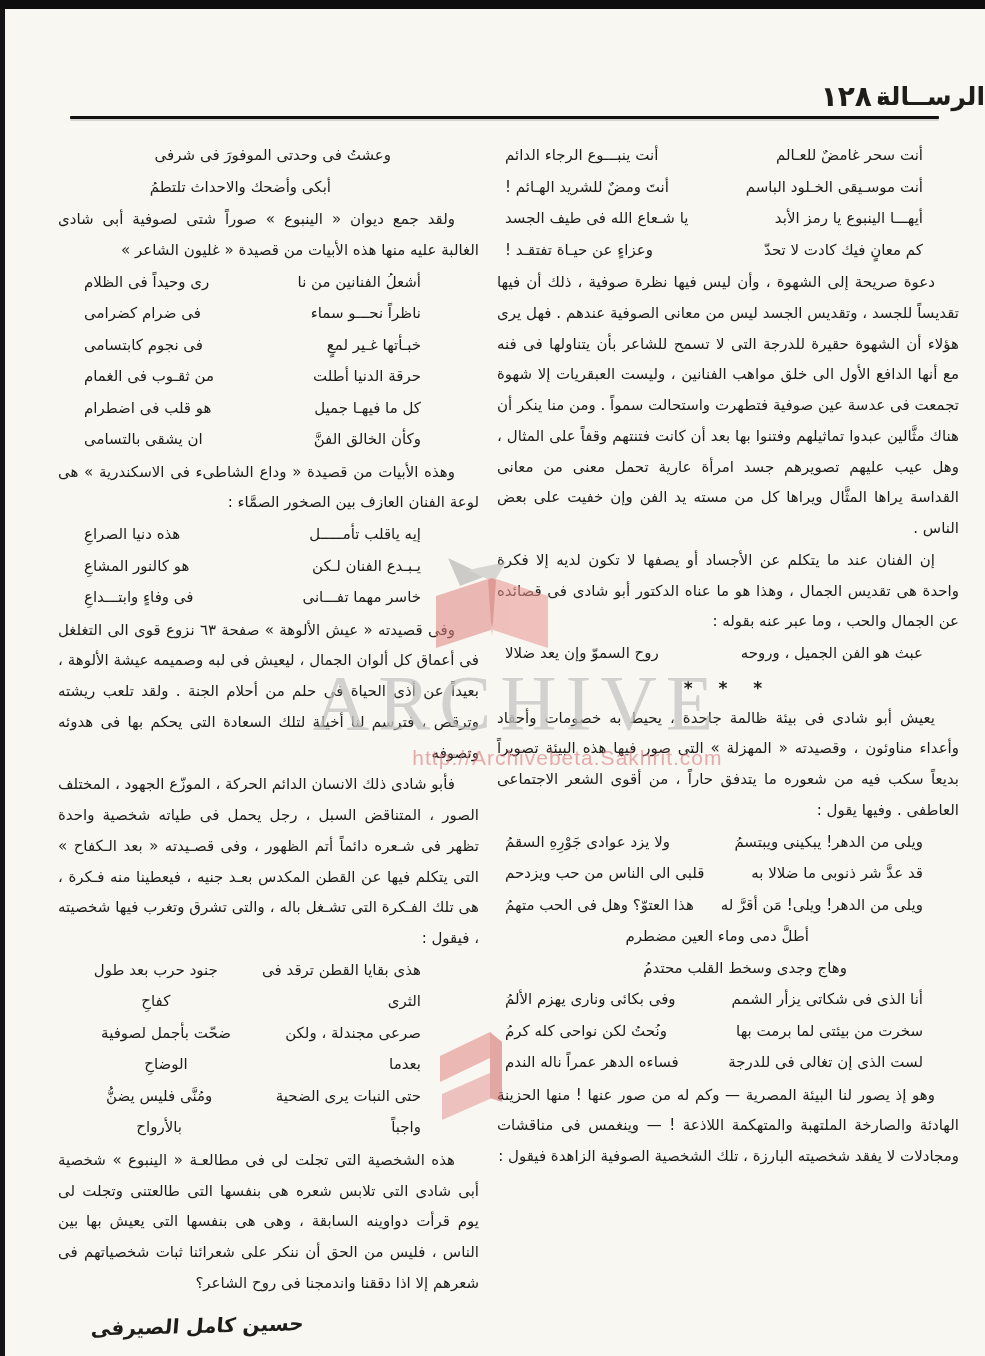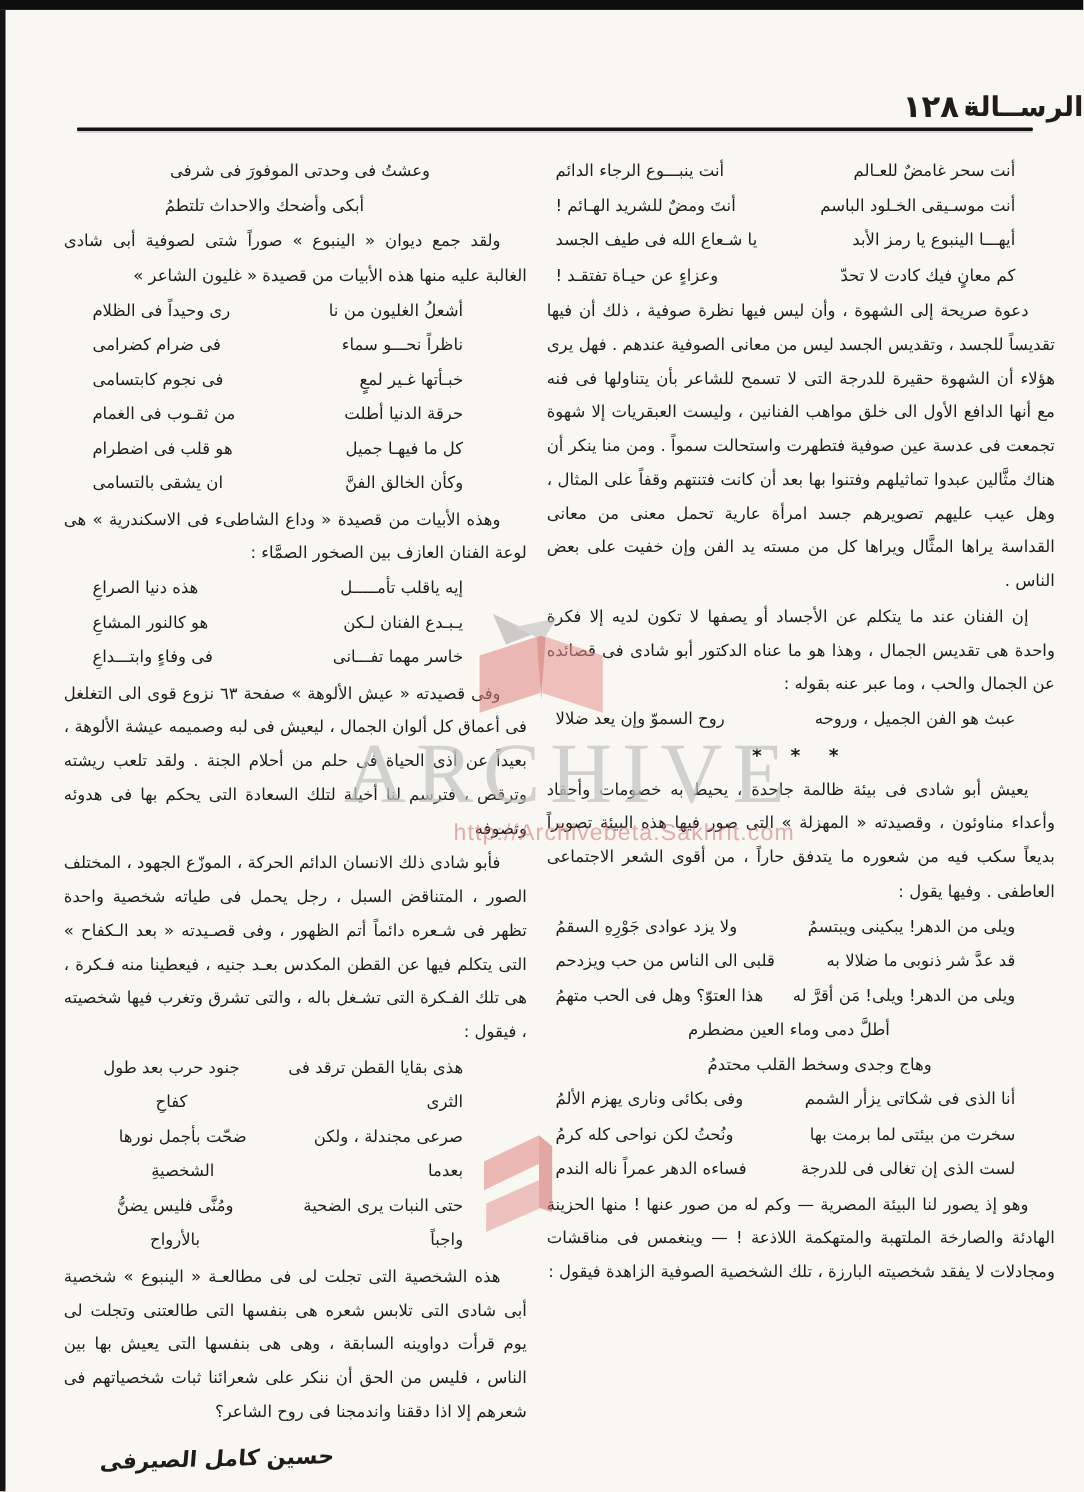--- a/index.html
+++ b/index.html
@@ -139,21 +139,21 @@
         <span class="sadr">لست الذى إن تغالى فى للدرجة</span>
         <span class="ajuz">فساءه الدهر عمراً ناله الندم</span>
       </div>
       <p class="prose">وهو إذ يصور لنا البيئة المصرية — وكم له من صور عنها ! منها الحزينة الهادئة والصارخة الملتهبة والمتهكمة اللاذعة ! — وينغمس فى مناقشات ومجادلات لا يفقد شخصيته البارزة ، تلك الشخصية الصوفية الزاهدة فيقول :</p>
     </div>
     <div class="col">
       <div class="vline" style="padding-right: 88px;">وعشتُ فى وحدتى الموفورَ فى شرفى</div>
       <div class="vline" style="padding-right: 148px;">أبكى  وأضحك  والاحداث  تلتطمُ</div>
       <p class="prose">ولقد جمع ديوان « الينبوع » صوراً شتى لصوفية أبى شادى الغالبة عليه منها هذه الأبيات من قصيدة « غليون الشاعر »</p>
       <div class="couplet">
-        <span class="sadr">أشعلُ الغليون من نا</span>
+        <span class="sadr">أشعلُ الفنانين من نا</span>
         <span class="ajuz">رى وحيداً فى الظلام</span>
       </div>
       <div class="couplet">
         <span class="sadr">ناظراً  نحـــو   سماء</span>
         <span class="ajuz">فى ضرام كضرامى</span>
       </div>
       <div class="couplet">
         <span class="sadr">خبـأتها غـير  لمعٍ</span>
         <span class="ajuz">فى نجوم كابتسامى</span>
       </div>
@@ -183,21 +183,21 @@
         <span class="ajuz">فى وفاءٍ وابتـــداعِ</span>
       </div>
       <p class="prose">وفى قصيدته « عيش الألوهة » صفحة ٦٣ نزوع قوى الى التغلغل فى أعماق كل ألوان الجمال ، ليعيش فى لبه وصميمه عيشة الألوهة ، بعيداً عن أذى الحياة فى حلم من أحلام الجنة . ولقد تلعب ريشته وترقص ، فترسم لنا أخيلة لتلك السعادة التى يحكم بها فى هدوئه وتصوفه</p>
       <p class="prose">فأبو شادى ذلك الانسان الدائم الحركة ، الموزّع الجهود ، المختلف الصور ، المتناقض السبل ، رجل يحمل فى طياته شخصية واحدة تظهر فى شـعره دائماً أتم الظهور ، وفى قصـيدته « بعد الـكفاح » التى يتكلم فيها عن القطن المكدس بعـد جنيه ، فيعطينا منه فـكرة ، هى تلك الفـكرة التى تشـغل باله ، والتى تشرق وتغرب فيها شخصيته ، فيقول :</p>
       <div class="couplet">
         <span class="sadr">هذى بقايا القطن ترقد فى الثرى</span>
         <span class="ajuz">جنود حرب بعد طول كفاحِ</span>
       </div>
       <div class="couplet">
         <span class="sadr">صرعى مجندلة ، ولكن بعدما</span>
-        <span class="ajuz">ضحّت بأجمل نورها الشخصيةِ</span>
+        <span class="ajuz">ضحّت بأجمل لصوفية الوضاحِ</span>
       </div>
       <div class="couplet">
         <span class="sadr">حتى النبات يرى الضحية واجباً</span>
         <span class="ajuz">ومُنَّى فليس يضنُّ بالأرواح</span>
       </div>
       <p class="prose">هذه الشخصية التى تجلت لى فى مطالعـة « الينبوع » شخصية أبى شادى التى تلابس شعره هى بنفسها التى طالعتنى وتجلت لى يوم قرأت دواوينه السابقة ، وهى هى بنفسها التى يعيش بها بين الناس ، فليس من الحق أن ننكر على شعرائنا ثبات شخصياتهم فى شعرهم إلا اذا دققنا واندمجنا فى روح الشاعر؟</p>
       <div class="signature">حسين كامل الصيرفى</div>
     </div>
   </div>
 

